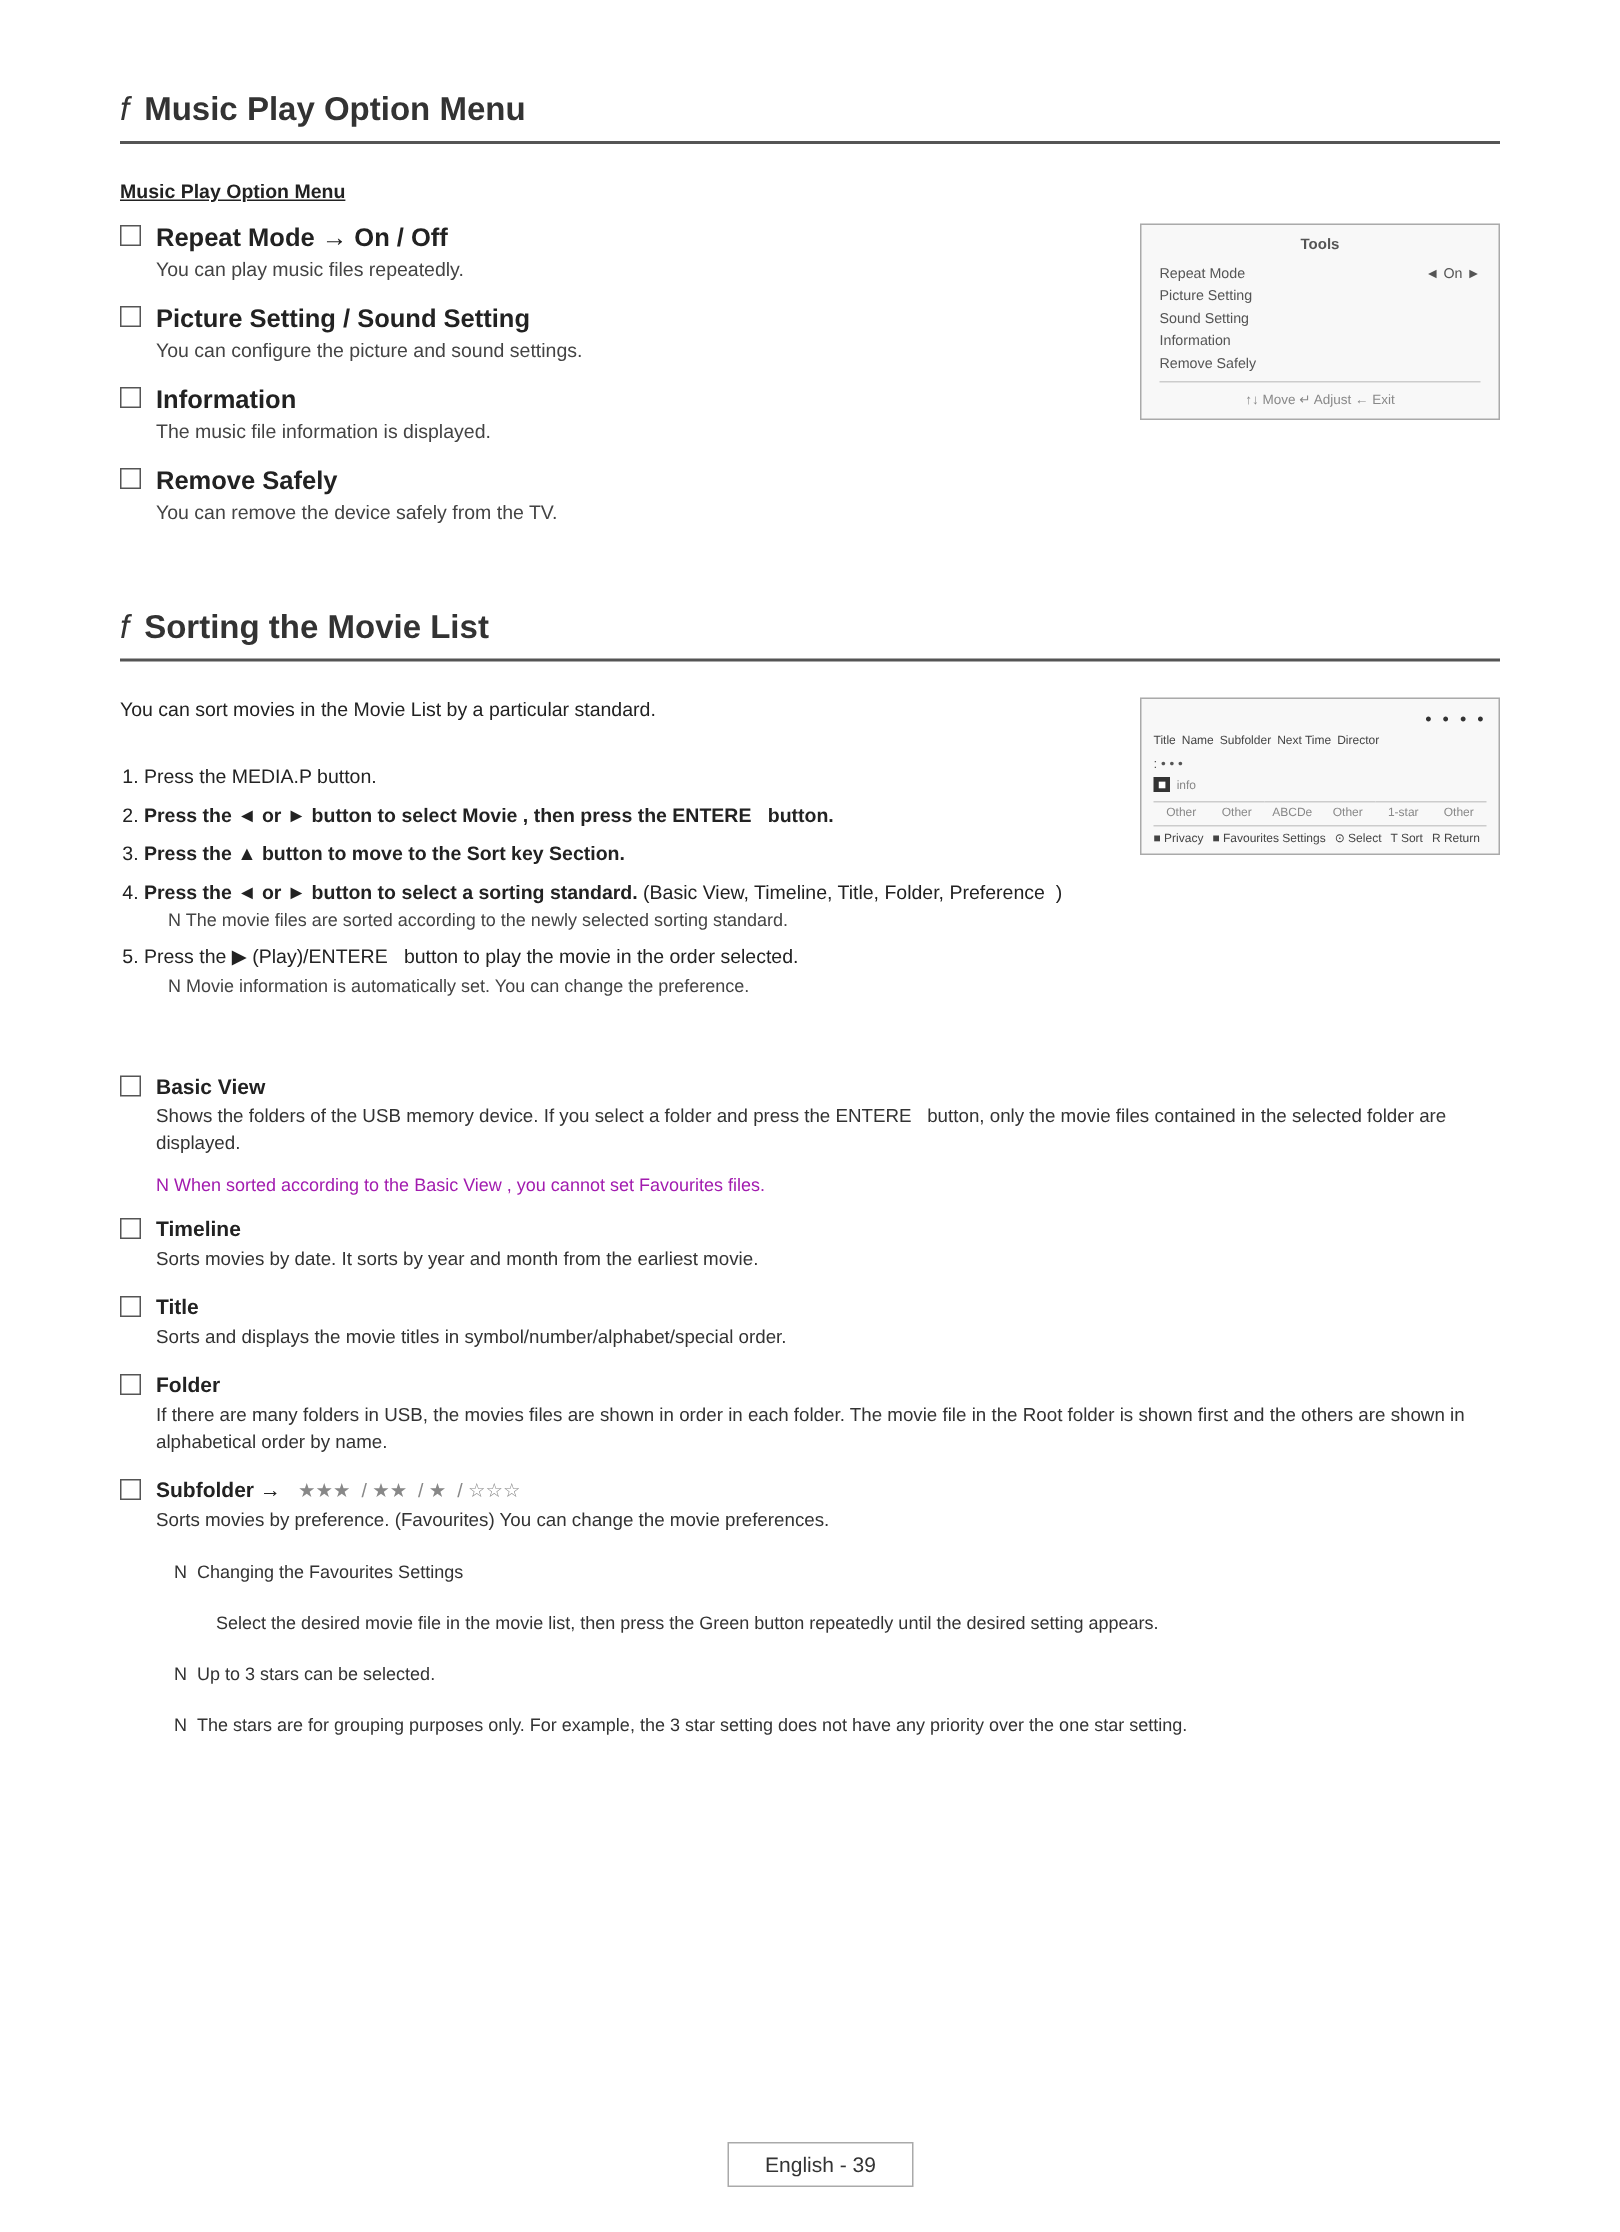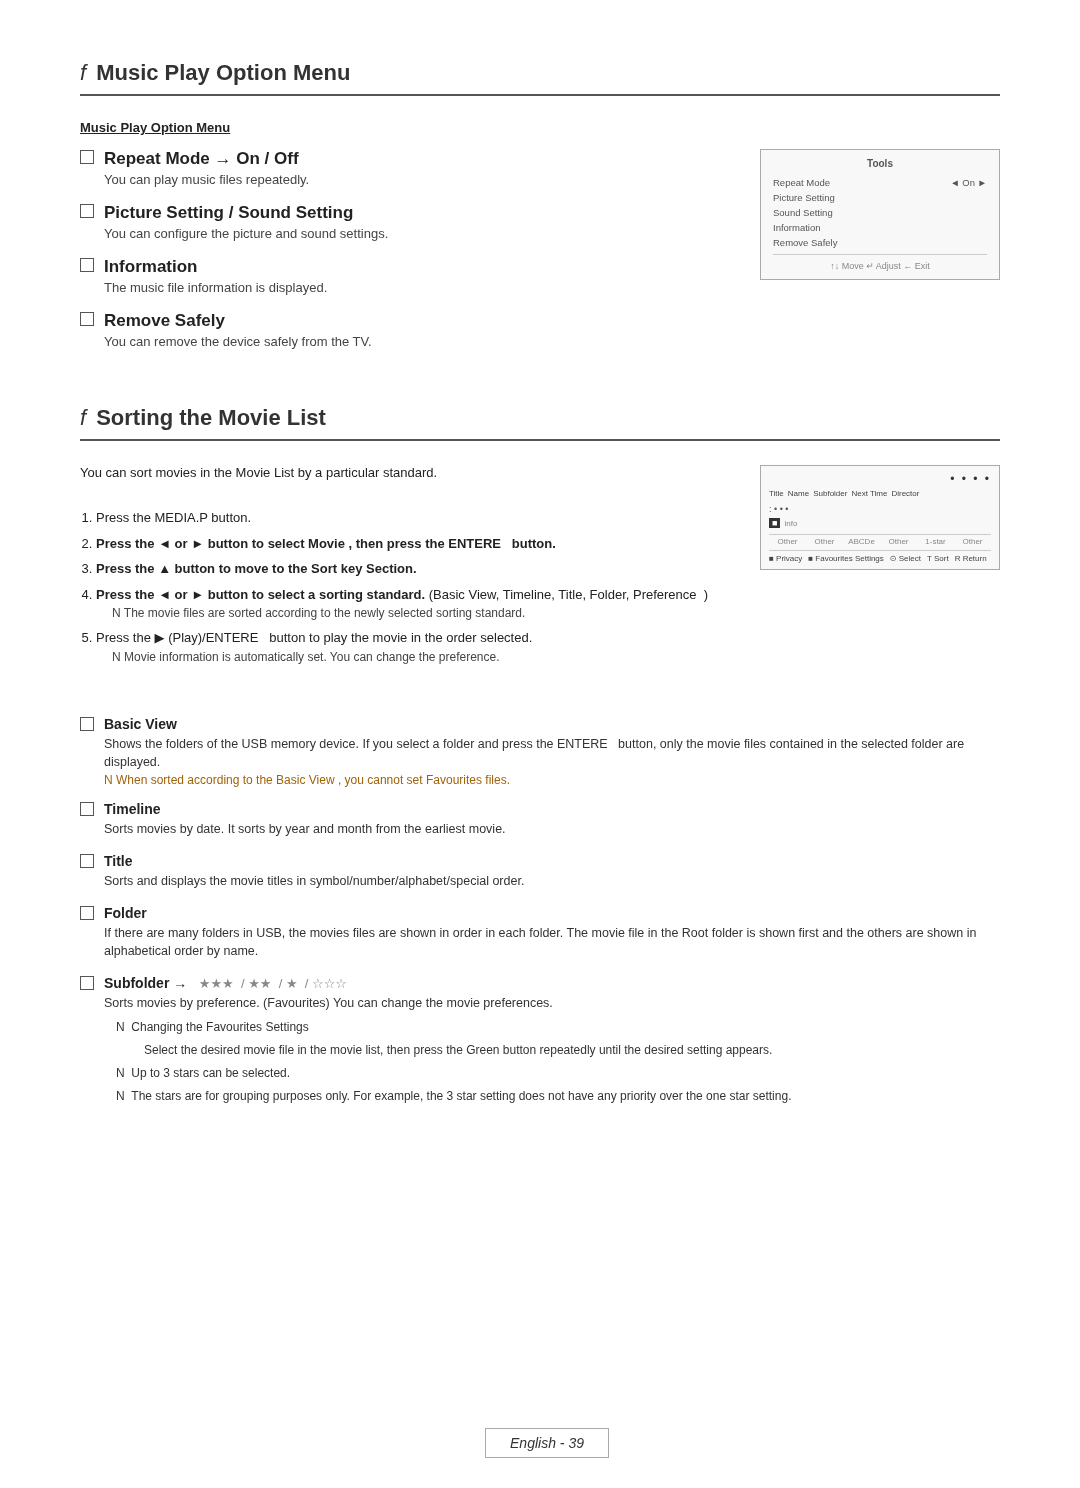--- a/index.html
+++ b/index.html
@@ -232,56 +232,55 @@
       font-weight: bold;
     }
     .sort-bullet .sb-desc {
       font-size: 12.5px;
       color: #333;
       margin-top: 3px;
       line-height: 1.5;
     }
     .sort-bullet .sb-note {
       font-size: 12px;
-      color: #a16207;
-      margin-top: 1px;
+      color: #a21caf;
+      margin-top: 11px;
     }
     .sort-bullet .sb-note::before {
       content: "N  ";
     }
     .pref-stars {
       font-size: 13px;
       color: #888;
       margin-left: 4px;
     }
 
     
     .footer {
       position: absolute;
       bottom: 30px;
       left: 14px;
       right: 0;
       display: flex;
       justify-content: center;
-      font-style: italic;
     }
     .footer-badge {
       border: 1px solid #aaa;
       padding: 6px 24px;
       font-size: 14px;
       color: #333;
     }
 
     .sub-notes {
       margin-left: 12px;
     }
     .sub-note-item {
       font-size: 12px;
       color: #333;
-      margin-top: 5px;
+      margin-top: 16px;
       line-height: 1.5;
     }
   </style>
 </head>
 <body>
 
 <div class="page">
 
   <div class="section-heading">
     <span class="italic-f">f</span>

